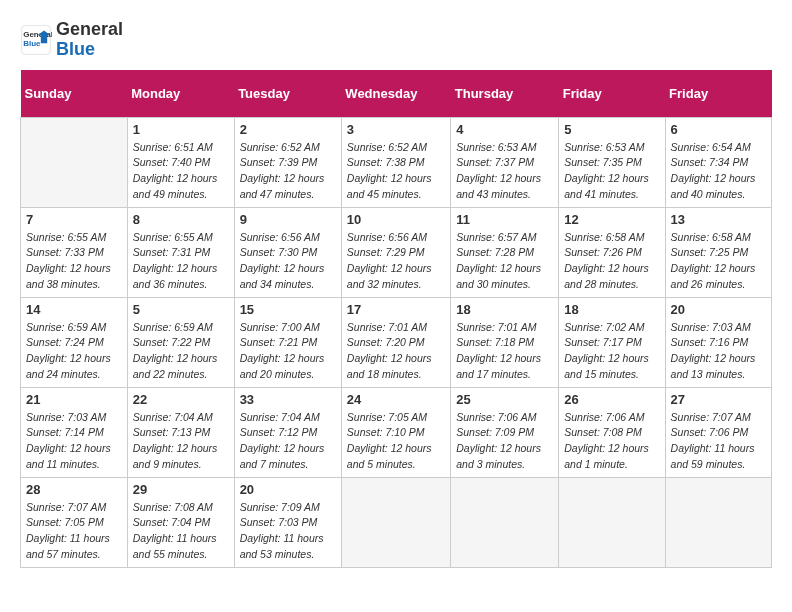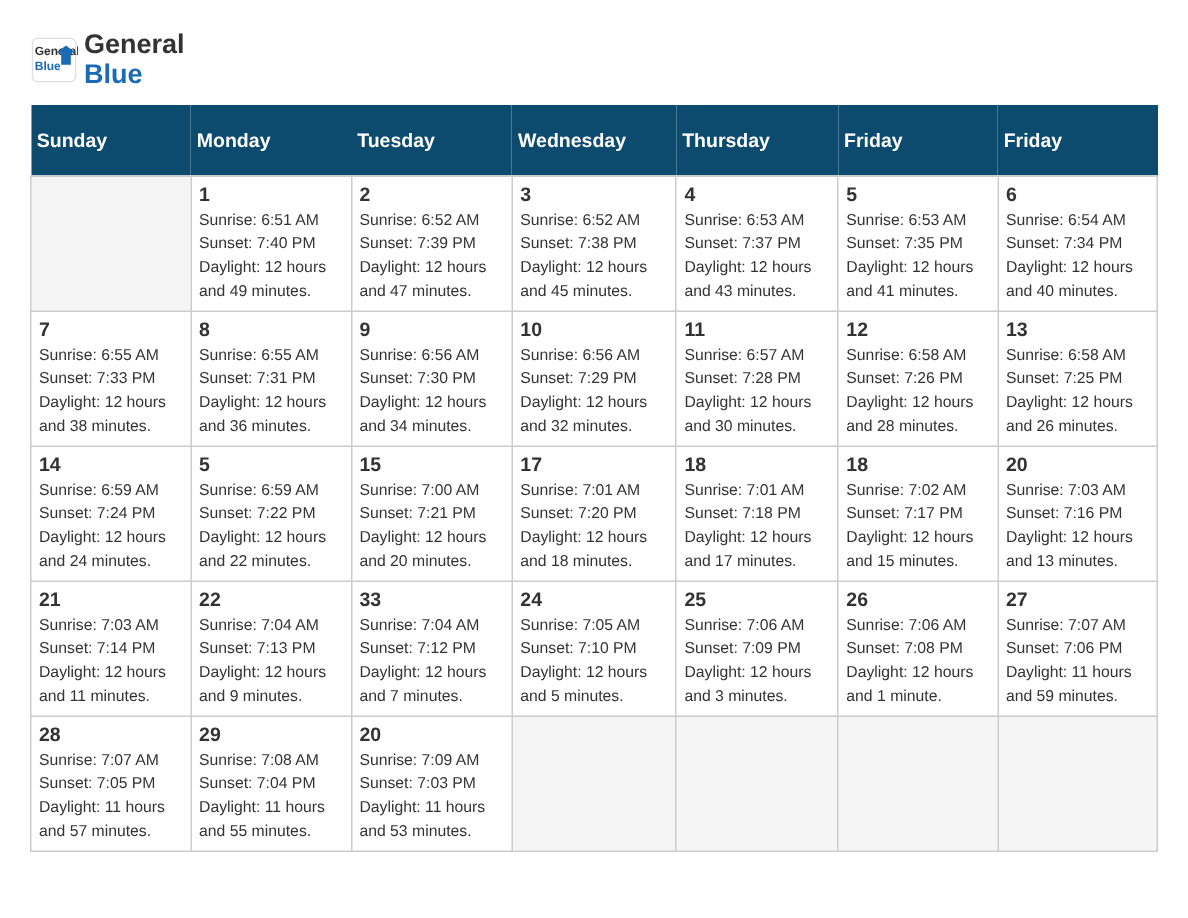--- a/index.html
+++ b/index.html
@@ -45,21 +45,21 @@
     .location {
       font-size: 16px;
       color: #555;
     }
     table {
       width: 100%;
       border-collapse: collapse;
       font-size: 11px;
     }
     thead th {
-      background-color: #0c4a6e;
+      background-color: #be185d;
       color: white;
       padding: 16px 4px;
       text-align: left;
       font-size: 13px;
       font-weight: bold;
     }
     tbody td {
       border: 1px solid #ccc;
       vertical-align: top;
       padding: 4px 5px;
@@ -70,20 +70,21 @@
     .day-num {
       font-size: 13px;
       font-weight: bold;
       display: block;
       margin-bottom: 3px;
     }
     .day-info {
       font-size: 10.5px;
       line-height: 1.5;
       color: #333;
+      font-style: italic;
     }
     .empty-cell {
       background: #f9f9f9;
     }
     tbody tr:nth-child(odd) td {
       background: #fff;
     }
     tbody tr td.empty-cell {
       background: #f5f5f5;
     }

